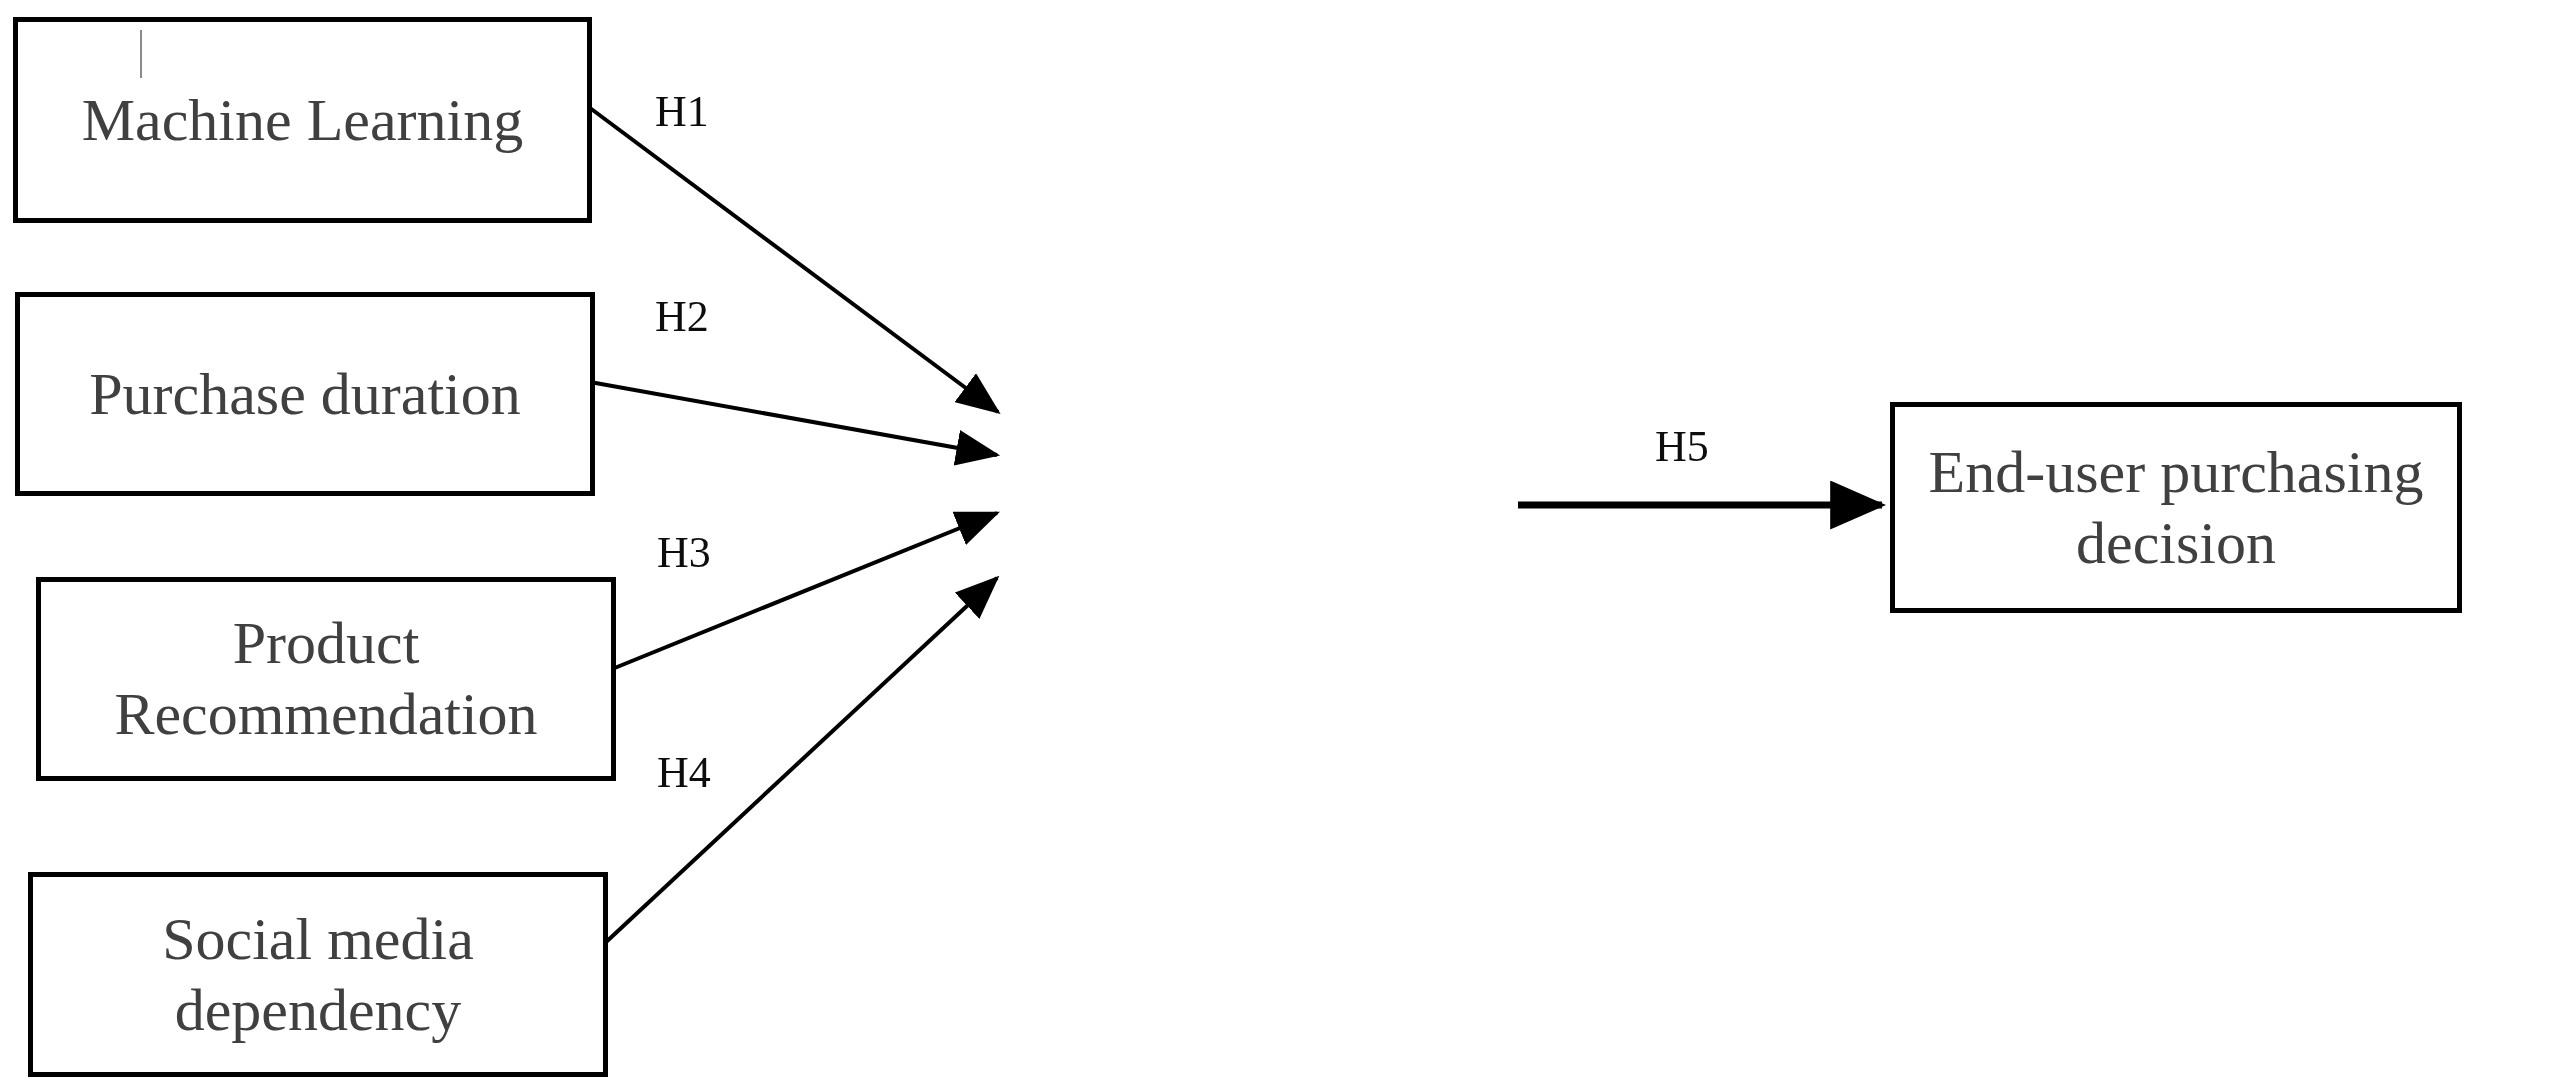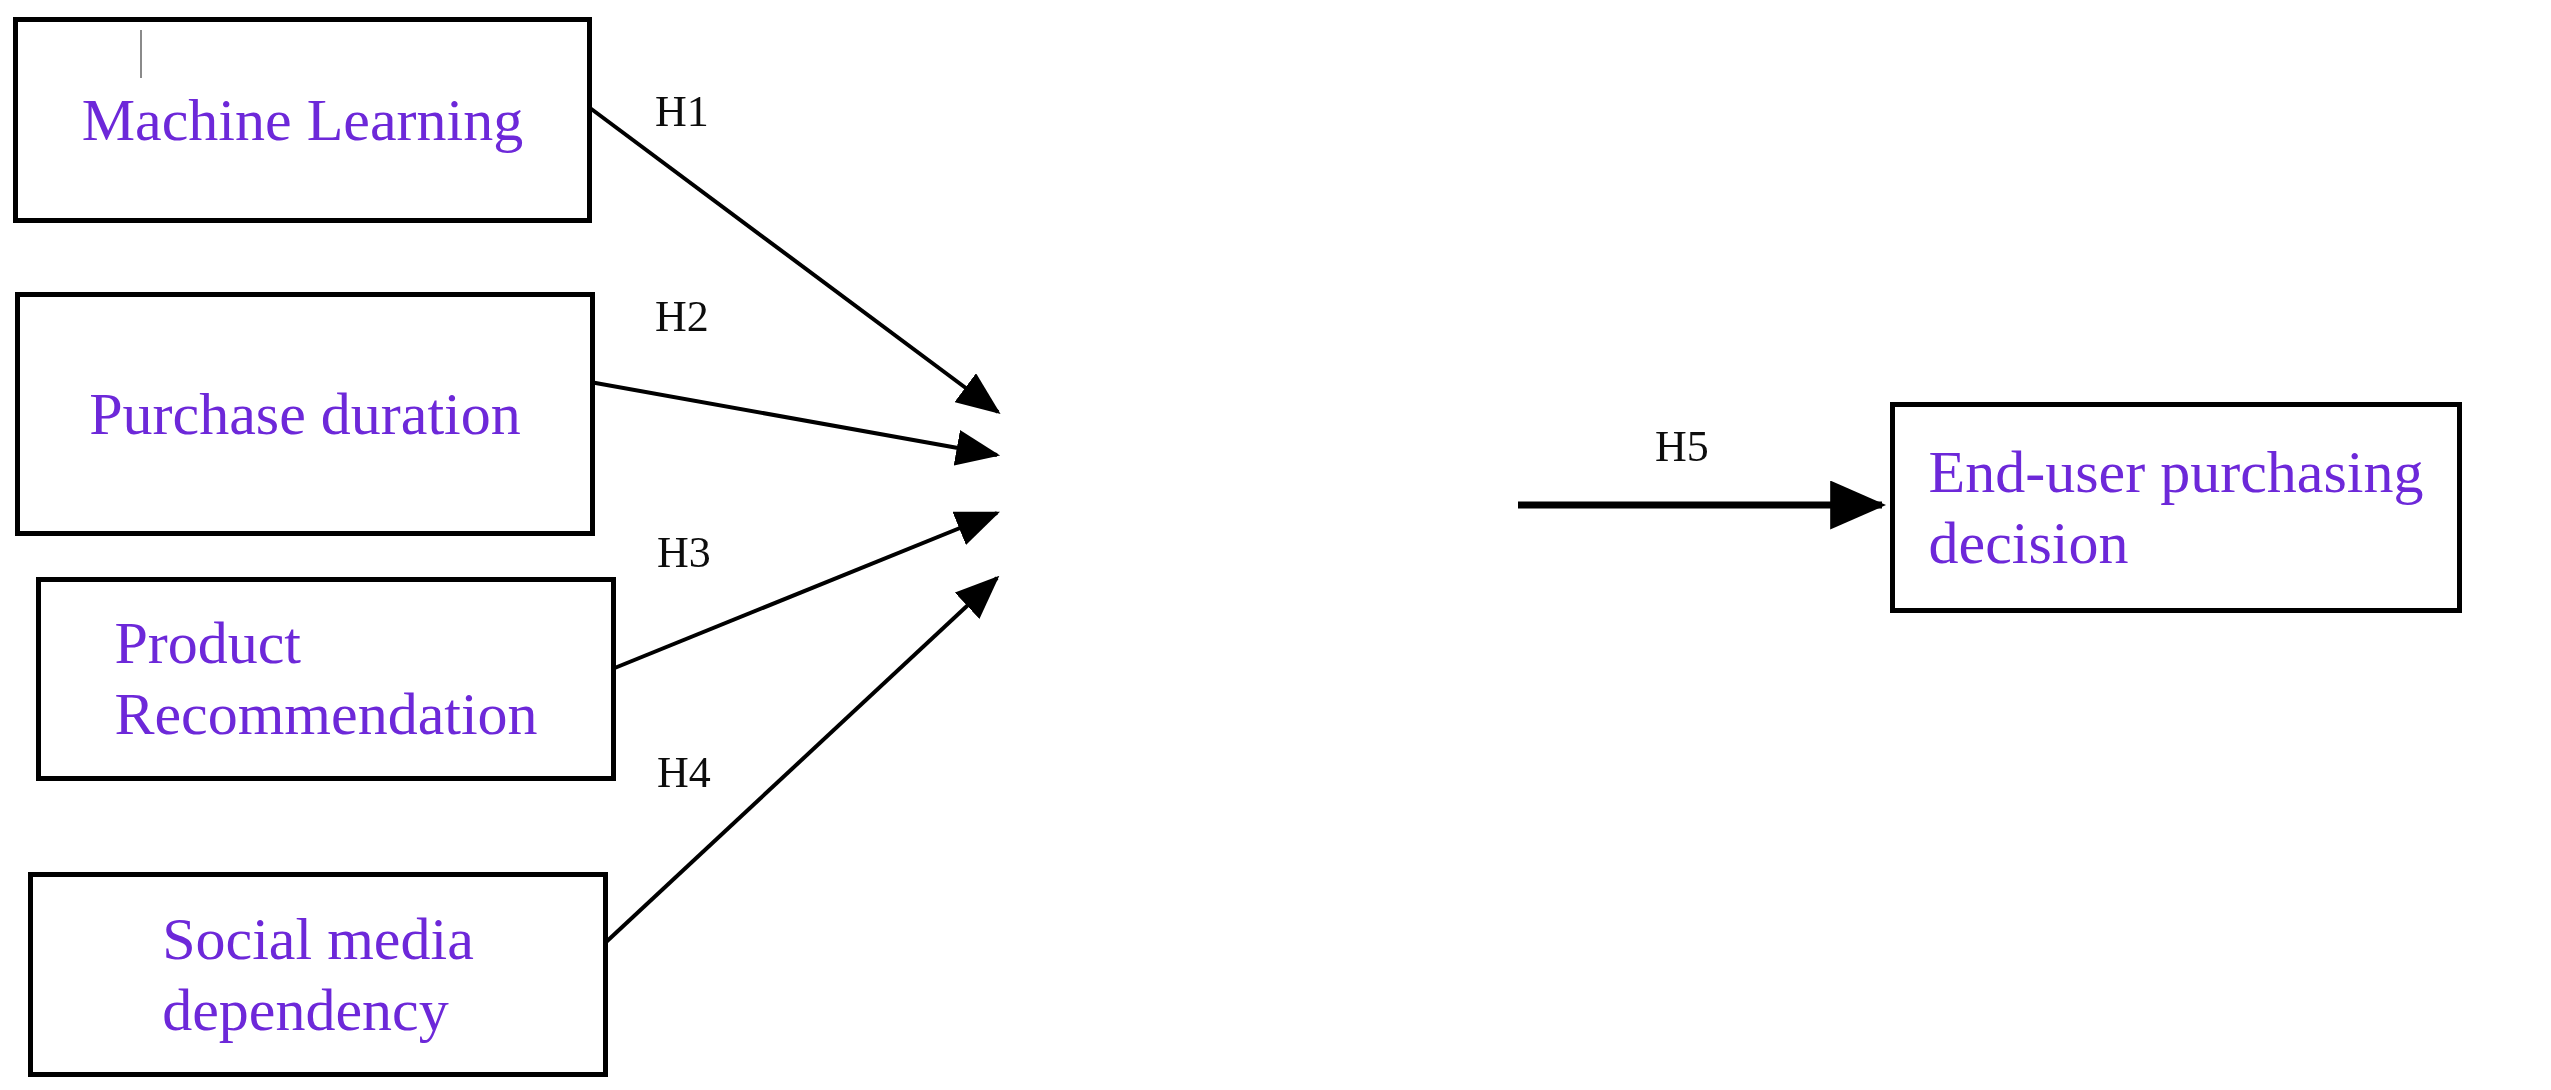--- a/index.html
+++ b/index.html
@@ -19,24 +19,24 @@
     overflow: hidden;
   }
   .node-box {
     position: absolute;
     box-sizing: border-box;
     border: 5px solid #000000;
     background: #ffffff;
     display: flex;
     align-items: center;
     justify-content: center;
-    text-align: left;
+    text-align: center;
     line-height: 1.18;
     font-size: 60px;
-    color: #6d28d9;
+    color: #404040;
     padding: 0 23px;
   }
   .node-label {
     display: block;
     white-space: pre-line;
   }
   .edge-label {
     position: absolute;
     font-size: 44px;
     line-height: 1;
@@ -92,21 +92,21 @@
   <span class="edge-label" style="left:657px; top:751px;">H4</span>
 
   <span class="edge-label" style="left:1655px; top:425px;">H5</span>
 
   <div class="node-box" style="left:13px; top:17px; width:579px; height:206px;">
     <span class="node-label">Machine Learning</span>
   </div>
 
   <div class="artifact-tick" style="left:140px; top:30px; height:48px;"></div>
 
-  <div class="node-box" style="left:15px; top:292px; width:580px; height:244px;">
+  <div class="node-box" style="left:15px; top:292px; width:580px; height:204px;">
     <span class="node-label">Purchase duration</span>
   </div>
 
   <div class="node-box" style="left:16px; top:577px; width:580px; height:204px;margin-left:20px;">
     <span class="node-label">Product
 Recommendation</span>
   </div>
 
   <div class="node-box" style="left:28px; top:872px; width:580px; height:205px;">
     <span class="node-label">Social media

